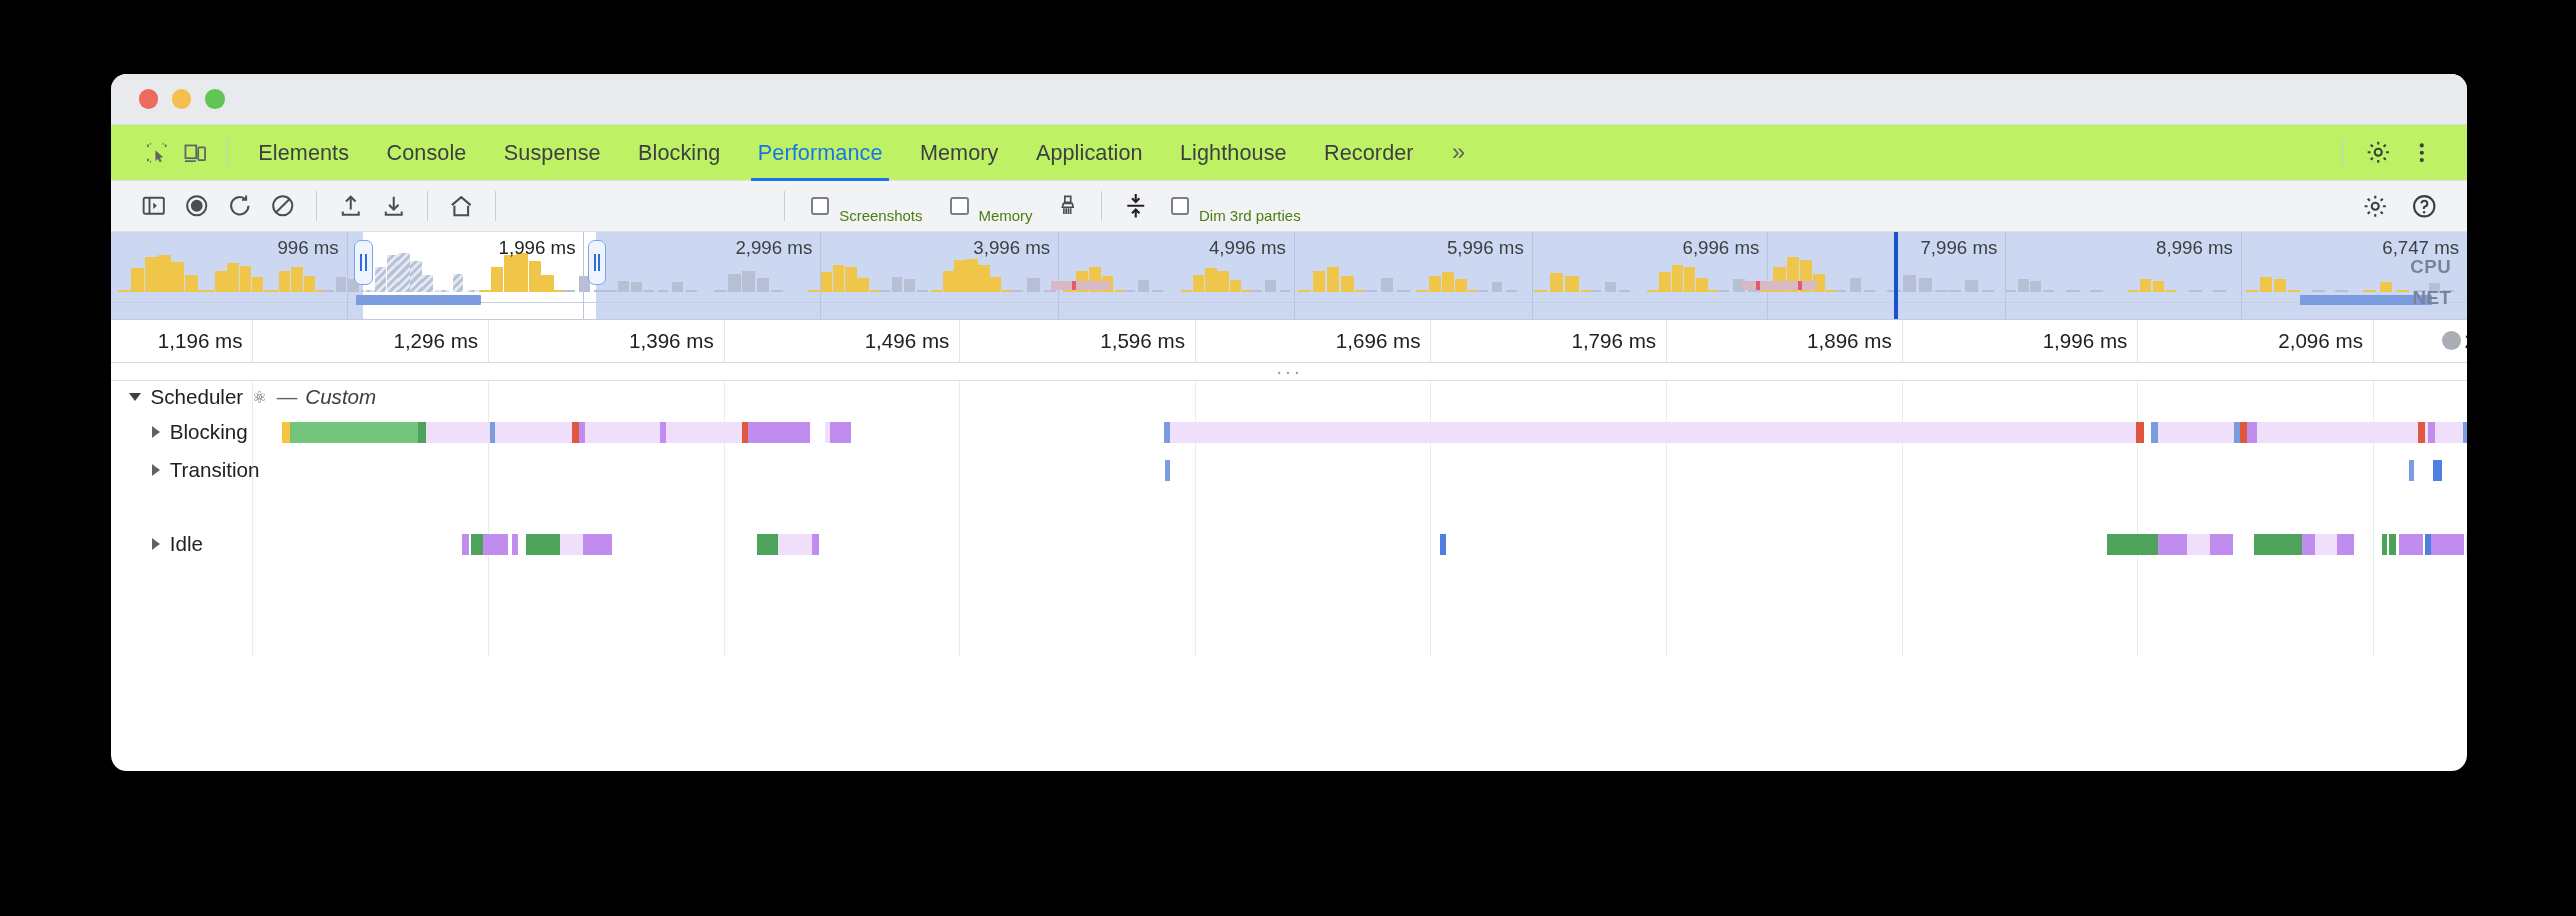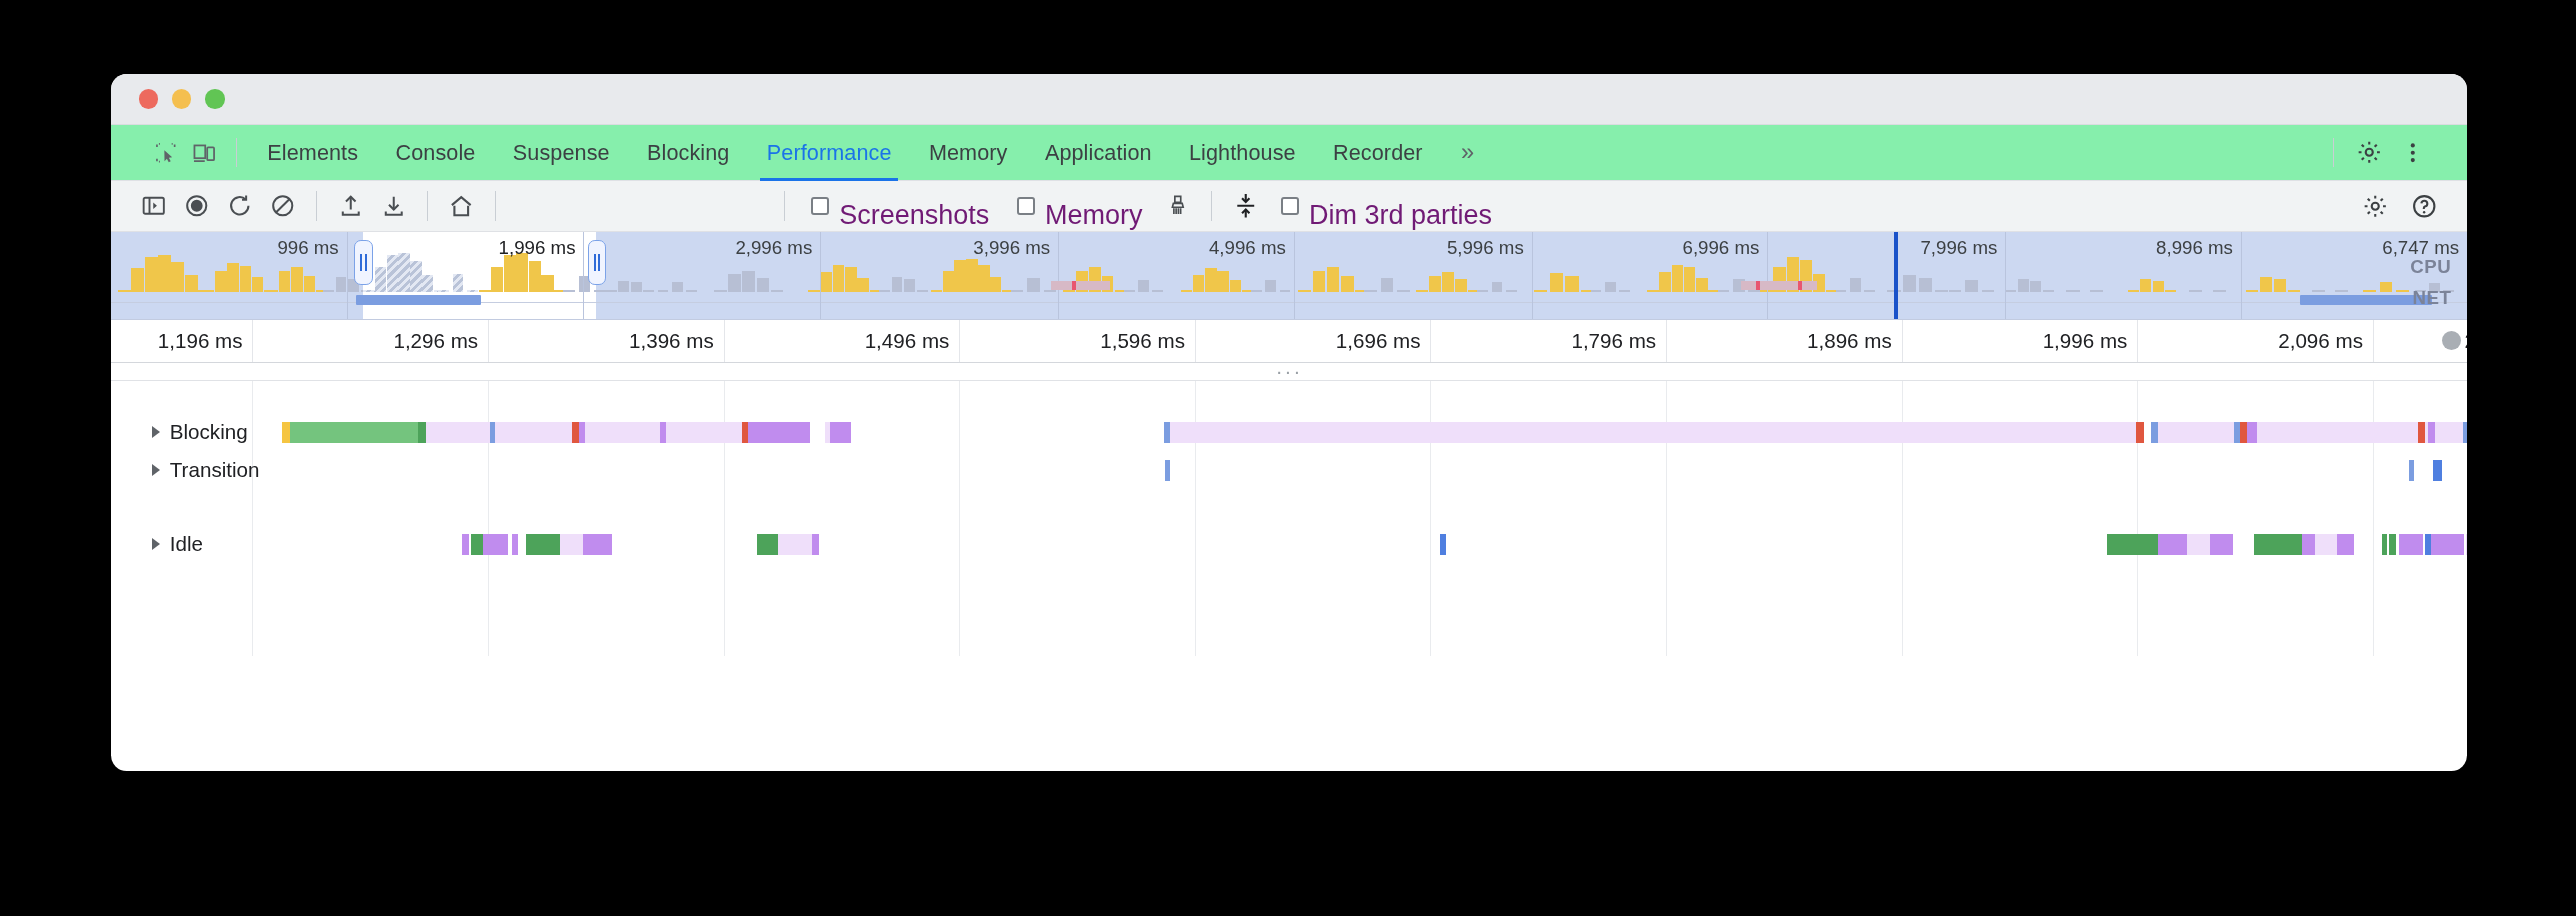--- a/index.html
+++ b/index.html
@@ -24,22 +24,22 @@
     display: flex; align-items: center; padding-left: 27.5px; gap: 13.7px;
     border-bottom: 1px solid #dadce0;
   }
   .tl-dot { width: 9.8px; height: 19.6px; width: 19.6px; border-radius: 50%; }
   .tl-red { background: #ed6a5e; }
   .tl-yellow { background: #f4bf4f; }
   .tl-green { background: #61c554; }
 
   
   #tabstrip {
-    height: 56px; background: #86efac;
-    display: flex; align-items: center; padding: 0 35px;
+    height: 56px; background: #bef264;
+    display: flex; align-items: center; padding: 0 26px;
     border-bottom: 1px solid #dfe1e5;
     position: relative;
   }
   .icon-btn {
     width: 39px; height: 39px; display: flex; align-items: center;
     justify-content: center; color: #5f6368; flex: none;
   }
   .vdiv { width: 1px; height: 29.5px; background: #c9ced4; margin: 0 11.8px; flex: none; }
   .tab {
     font-size: 21.6px; color: #3c4043; padding: 0 18.7px; height: 56px;
@@ -59,21 +59,21 @@
     height: 51px; background: #f1f3f4;
     display: flex; align-items: center; padding: 0 21.6px;
     border-bottom: 1px solid #dfe1e5;
   }
   .tool-ico { width: 43px; height: 39px; display:flex; align-items:center; justify-content:center; color:#4a4e52; flex:none;}
   .cbx-wrap { display: flex; align-items: center; gap: 9.8px; margin: 0 13.7px; }
   .cbx {
     width: 18.7px; height: 18.7px; border: 2px solid #7a7f85; border-radius: 2.9px;
     background: #fff; flex: none;
   }
-  .cbx-label { font-size: 27px; color: #701a75; white-space: nowrap; margin-top: 18px; }
+  .cbx-label { font-size: 15px; color: #4d7c0f; white-space: nowrap; margin-top: 18px; }
   .toolbar-right { margin-left: auto; display: flex; align-items: center; gap: 5.9px; }
 
   
   #overview {
     position: relative; height: 88px; background: #dde5f7;
     border-bottom: 1px solid #c2cbe0; overflow: hidden;
   }
   .ov-tick {
     position: absolute; top: 0; bottom: 0; width: 1px; background: #b9c4dd;
   }
@@ -562,20 +562,29 @@
         <div class="fgrid" style="left: 26%;"></div>
         <div class="fgrid" style="left: 36%;"></div>
         <div class="fgrid" style="left: 46%;"></div>
         <div class="fgrid" style="left: 56%;"></div>
         <div class="fgrid" style="left: 66%;"></div>
         <div class="fgrid" style="left: 76%;"></div>
         <div class="fgrid" style="left: 86%;"></div>
         <div class="fgrid" style="left: 96%;"></div>
       </div>
 
+    <div class="trackrow" style="top:0;height:33px">
+      <div class="tlabel" style="padding-left:17.7px">
+        <span class="tri down"></span>
+        <span>Scheduler</span>
+        <span class="atom">⚛</span>
+        <span class="dash">—</span>
+        <span class="cust">Custom</span>
+      </div>
+    </div>
 
     <div class="trackrow" style="top:71px;height:37px">
       <div class="tlabel" style="padding-left:41px">
         <span class="tri"></span>
         <span>Transition</span>
       </div>
       <div class="barlane" id="lane-transition" style="position:absolute;left:0;right:0;top:7.9px;height:21.6px">
           <div class="bar" style="left: 44.72%; width: 0.22%; background: rgb(123, 157, 224);"></div>
           <div class="bar" style="left: 97.55%; width: 0.18%; background: rgb(123, 157, 224);"></div>
           <div class="bar" style="left: 98.55%; width: 0.38%; background: rgb(79, 127, 224);"></div>

